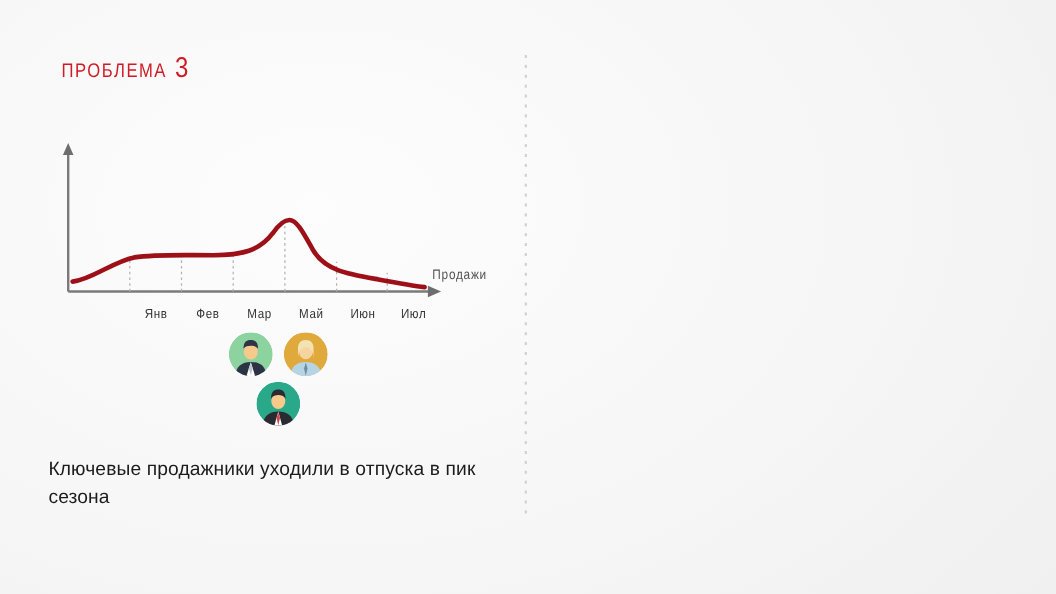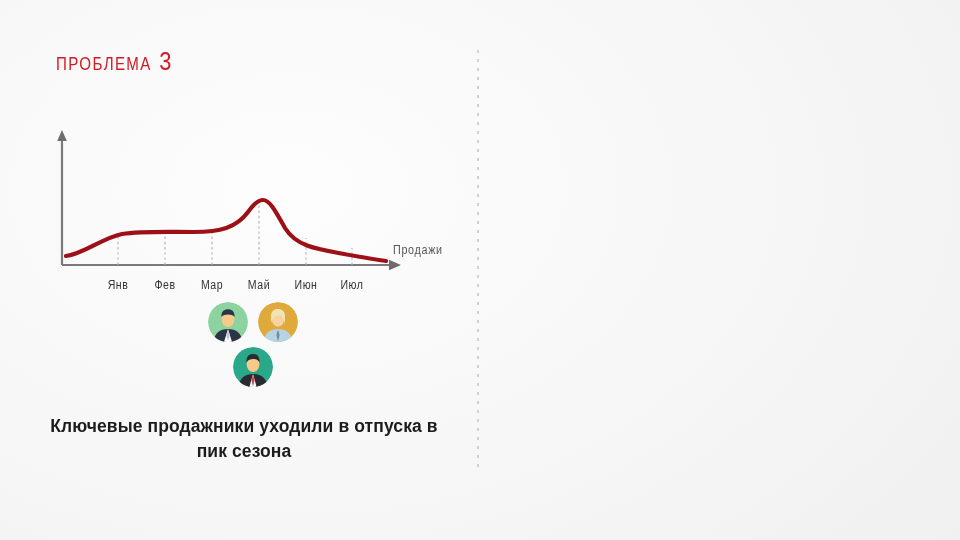--- a/index.html
+++ b/index.html
@@ -21,21 +21,21 @@
     position: absolute;
     left: 477px; top: 50px;
     width: 2px; height: 420px;
     background-image: linear-gradient(to bottom, #c9c9c9 0 3px, rgba(0,0,0,0) 3px 9px);
     background-size: 2px 9px;
     background-repeat: repeat-y;
     opacity: .85;
   }
 
   
-  .panel { position: absolute; top: 0; height: 540px; }
+  .panel { position: absolute; top: 0; height: 540px; padding-left: 24px; }
   .panel.left  { left: 0;   width: 477px; }
   .panel.right { left: 477px; width: 483px; }
 
   
   .title {
     position: absolute;
     font-family: "Liberation Sans Narrow", "Liberation Sans", sans-serif;
     font-size: 26px;
     font-weight: 400;
     letter-spacing: 1.6px;
@@ -79,26 +79,25 @@
     width: 40px; height: 40px;
     border-radius: 50%;
     overflow: hidden;
   }
   .avatar svg { display: block; width: 40px; height: 40px; }
 
   
   .caption {
     position: absolute;
     font-family: "Liberation Sans Narrow", "Liberation Sans", sans-serif;
-    font-weight: bold;
+    font-weight: normal;
     font-size: 17.5px;
     line-height: 25px;
     color: #1c1c1c;
     letter-spacing: .1px;
-    text-align: center;
   }
   .caption.left  { left: 44px;  top: 414px; width: 400px; }
 </style>
 </head>
 <body>
 
 <div class="slide">
 
   <div class="divider"></div>
 

